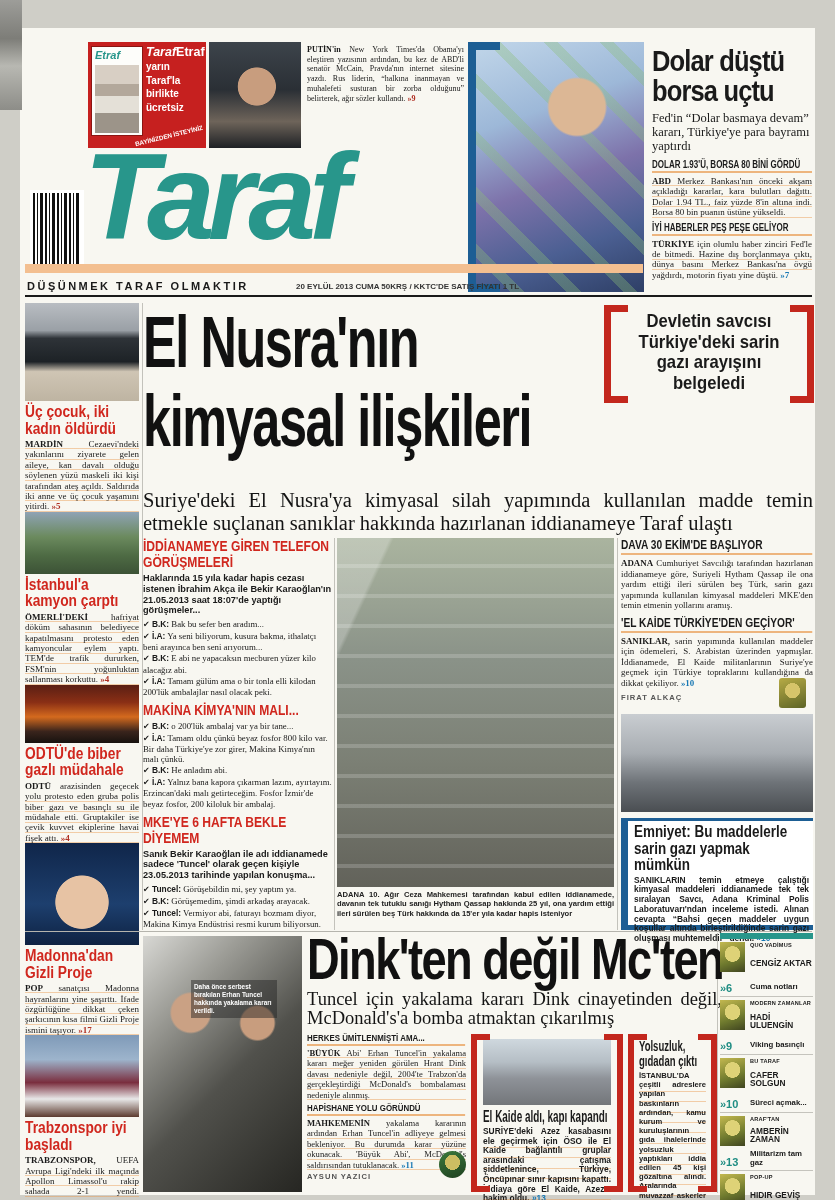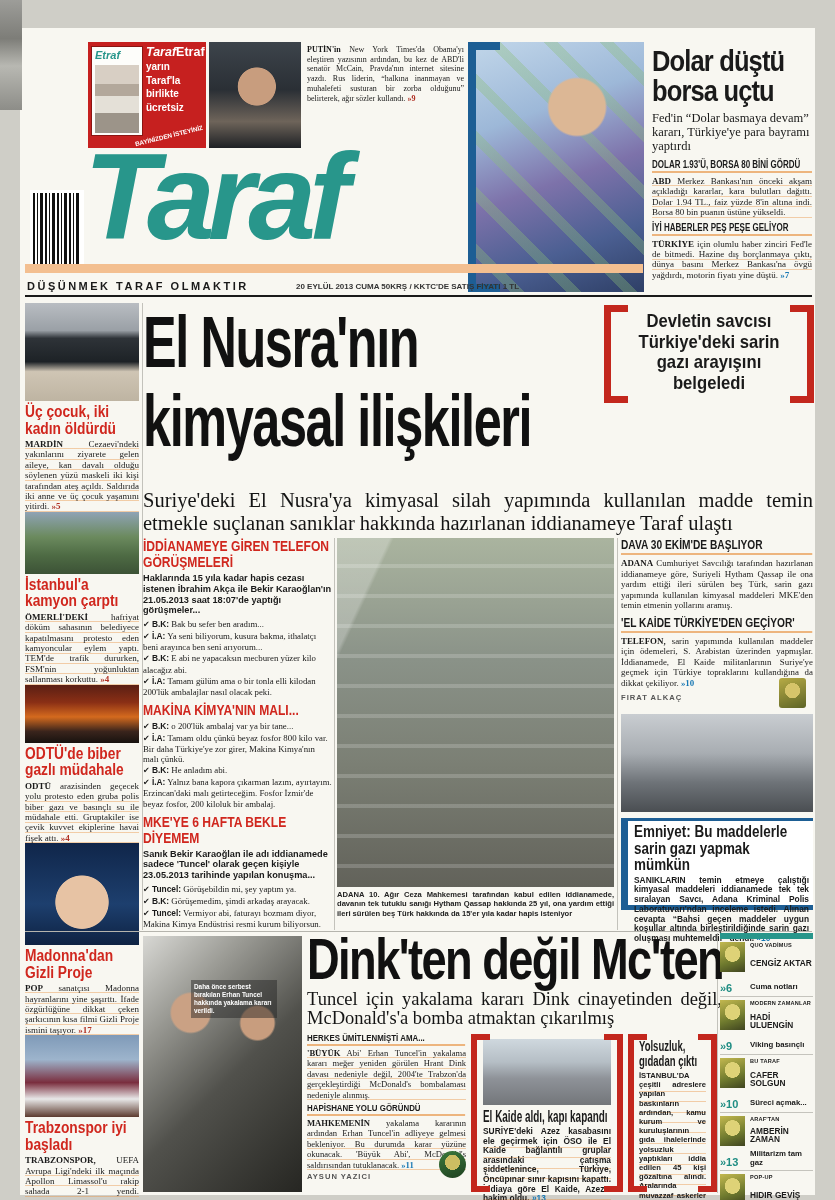--- a/index.html
+++ b/index.html
@@ -105,21 +105,21 @@
   .right-col{left:621px;top:538px;width:192px;height:174px;overflow:hidden;}
   .blk-t{font-size:12px;font-weight:800;border-bottom:2px solid #edb57e;padding-bottom:1px;
      margin:0 0 3px;transform:scaleX(.85);transform-origin:0 0;width:117%;}
   .right-col p{margin:0 0 5px;font-size:8.9px;line-height:10.5px;}
   .byline{font-size:7.6px;font-weight:bold;color:#555;letter-spacing:1px;margin-top:2px;}
   .avatar{position:absolute;border-radius:3px;}
   .av-firat{left:779px;top:678px;width:27px;height:30px;background:
      radial-gradient(circle at 50% 42%,#d6c46a 0 34%,transparent 35%),linear-gradient(160deg,#b7ab45 0,#5d6426 100%);}
   .van-photo{left:621px;top:714px;width:192px;height:98px;background:
      linear-gradient(180deg,#c9cdd1 0,#a8adb2 40%,#6e7378 70%,#4a4e52 100%);}
-  .emniyet{left:621px;top:818px;width:192px;height:92px;background:#fff;box-sizing:border-box;
+  .emniyet{left:621px;top:818px;width:192px;height:112px;background:#fff;box-sizing:border-box;
      border-left:7px solid #1d5e94;border-bottom:5px solid #1d5e94;border-top:3px solid #1d5e94;
      padding:3px 4px 3px 6px;}
   .em-title{font-size:16px;line-height:16.5px;font-weight:800;margin:0 0 2px;
      transform:scaleX(.84);transform-origin:0 0;width:119%;}
   .emniyet p{margin:0;font-size:8.4px;line-height:9.8px;font-weight:bold;}
 
   
   .tuncel{left:143px;top:936px;width:159px;height:256px;background:
      radial-gradient(circle at 30% 30%,#caa184 0 9%,transparent 10%),
      radial-gradient(circle at 72% 34%,#c89d7e 0 8%,transparent 9%),
@@ -271,21 +271,21 @@
 
   </div>
 
   <div class="abs c-photo"></div>
   <div class="abs c-caption jst">ADANA 10. Ağır Ceza Mahkemesi tarafından kabul edilen iddianamede, davanın tek tutuklu sanığı Hytham Qassap hakkında 25 yıl, ona yardım ettiği ileri sürülen beş Türk hakkında da 15'er yıla kadar hapis isteniyor</div>
 
   <div class="abs right-col">
     <div class="blk-t">DAVA 30 EKİM'DE BAŞLIYOR</div>
     <p class="serif jst"><b>ADANA</b> <span>Cumhuriyet Savcılığı tarafından hazırlanan iddianameye göre, Suriyeli Hytham Qassap ile ona yardım ettiği ileri sürülen beş Türk, sarin gazı yapımında kullanılan kimyasal maddeleri MKE'den temin etmenin yollarını aramış.</span></p>
     <div class="blk-t">'EL KAİDE TÜRKİYE'DEN GEÇİYOR'</div>
-    <p class="serif jst"><b>TELEFON,</b> <span>sarin yapımında kullanılan maddeler için ödemeleri, S. Arabistan üzerinden yapmışlar. İddianamede, El Kaide militanlarının Suriye'ye geçmek için Türkiye topraklarını kullandığına da dikkat çekiliyor.</span> <span class="ref-b">»10</span></p>
+    <p class="serif jst"><b>SANIKLAR,</b> <span>sarin yapımında kullanılan maddeler için ödemeleri, S. Arabistan üzerinden yapmışlar. İddianamede, El Kaide militanlarının Suriye'ye geçmek için Türkiye topraklarını kullandığına da dikkat çekiliyor.</span> <span class="ref-b">»10</span></p>
     <div class="byline">FIRAT ALKAÇ</div>
   </div>
   <div class="avatar av-firat"></div>
   <div class="abs van-photo"></div>
 
   <div class="abs emniyet">
     <div class="em-title"><span>Emniyet: Bu maddelerle</span><br><span>sarin gazı yapmak mümkün</span></div>
     <p class="jst"><b>SANIKLARIN</b> <span>temin etmeye çalıştığı kimyasal maddeleri iddianamede tek tek sıralayan Savcı, Adana Kriminal Polis Laboratuvarı'ndan inceleme istedi. Alınan cevapta “Bahsi geçen maddeler uygun koşullar altında birleştirildiğinde sarin gazı oluşması muhtemeldir” dendi.</span> <span class="ref-b">»10</span></p>
   </div>
 

